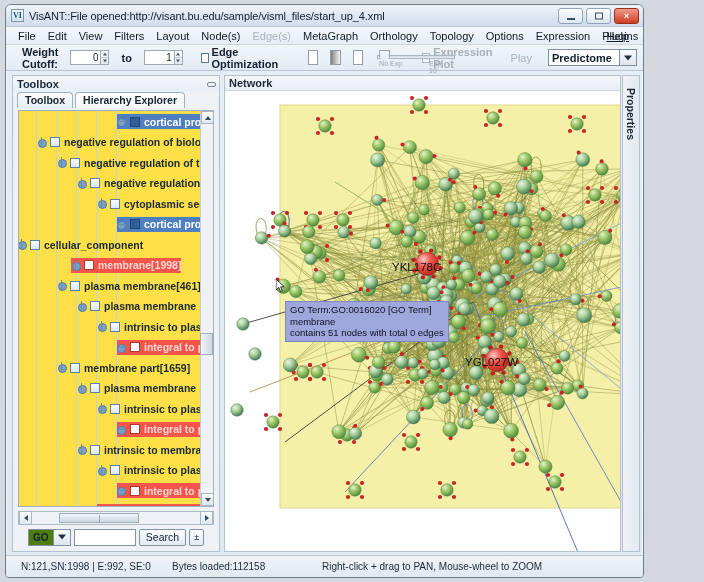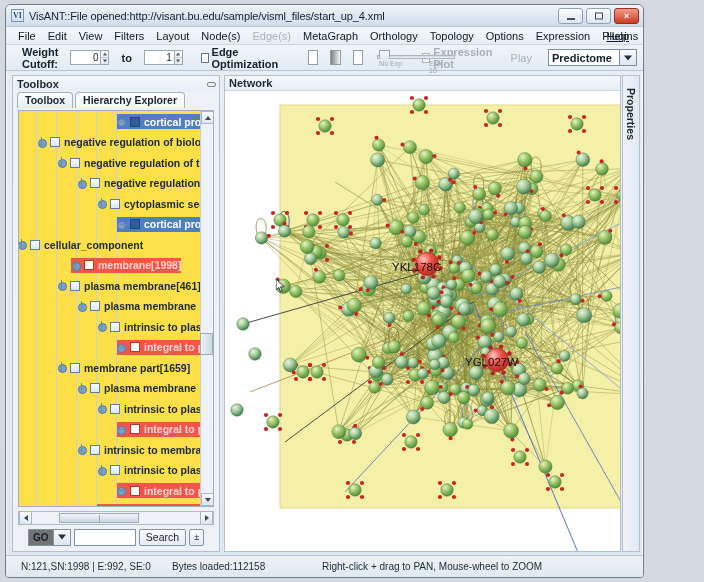--- a/index.html
+++ b/index.html
@@ -196,21 +196,21 @@
     position:absolute; left:40px; top:1px; width:80px; height:10px;
     background:linear-gradient(180deg,#f2f6fa,#cbd6e2); border:1px solid #9fadbb;
   }
   #tree-hthumb:after{content:"";position:absolute;left:50%;top:1px;width:1px;height:8px;background:#98a6b4;}
 
   #search-row {
     position:absolute; left:5px; right:5px; bottom:4px; height:20px;
     display:flex; align-items:center; justify-content:center; gap:3px;
   }
   #go-combo { display:flex; height:17px; }
-  #go-combo .val { width:26px; border:1px solid #8293a4; background:#737373; font-size:10px; font-weight:bold;
+  #go-combo .val { width:26px; border:1px solid #8293a4; background:#4d7c0f; font-size:10px; font-weight:bold;
     display:flex; align-items:center; justify-content:center; color:#13202e;}
   #go-combo .arr { width:17px; border:1px solid #8293a4; border-left:none;
     background:linear-gradient(180deg,#f9fbfd,#dde5ee); position:relative;}
   #go-combo .arr:after{content:"";position:absolute;left:50%;top:50%;transform:translate(-50%,-50%);
     border-left:4px solid transparent;border-right:4px solid transparent;border-top:5px solid #21303f;}
   #search-input { width:62px; height:17px; border:1px solid #8293a4; background:#fff; }
   #search-btn {
     height:17px; padding:0 6px; border:1px solid #8293a4; border-radius:2px;
     background:linear-gradient(180deg,#fbfdfe,#e2eaf2); font-size:10.5px; color:#13202e;
     display:flex; align-items:center;
@@ -2069,20 +2069,25 @@
             </g>
           </svg>
 
         <svg id="cursor" viewBox="0 0 10 14">
           <path d="M0,0 L0,11 L2.8,8.4 L4.6,12.6 L6.3,11.9 L4.6,7.9 L8.2,7.7 Z" fill="#ffffff" stroke="#202020" stroke-width="0.9"></path>
         </svg>
 
         <div class="nodelabel" style="left:167px;top:169px">YKL178C</div>
         <div class="nodelabel" style="left:240px;top:264px">YGL027W</div>
 
+        <div id="tooltip">
+          <div>GO Term:GO:0016020 [GO Term]</div>
+          <div>membrane</div>
+          <div>contains 51 nodes with total 0 edges</div>
+        </div>
       </div>
     </div>
 
     <div id="properties">
       <div id="prop-text">Properties</div>
     </div>
   </div>
 
   <div id="statusbar">
     <div class="status-cell" id="st1">N:121,SN:1998 | E:992, SE:0</div>

